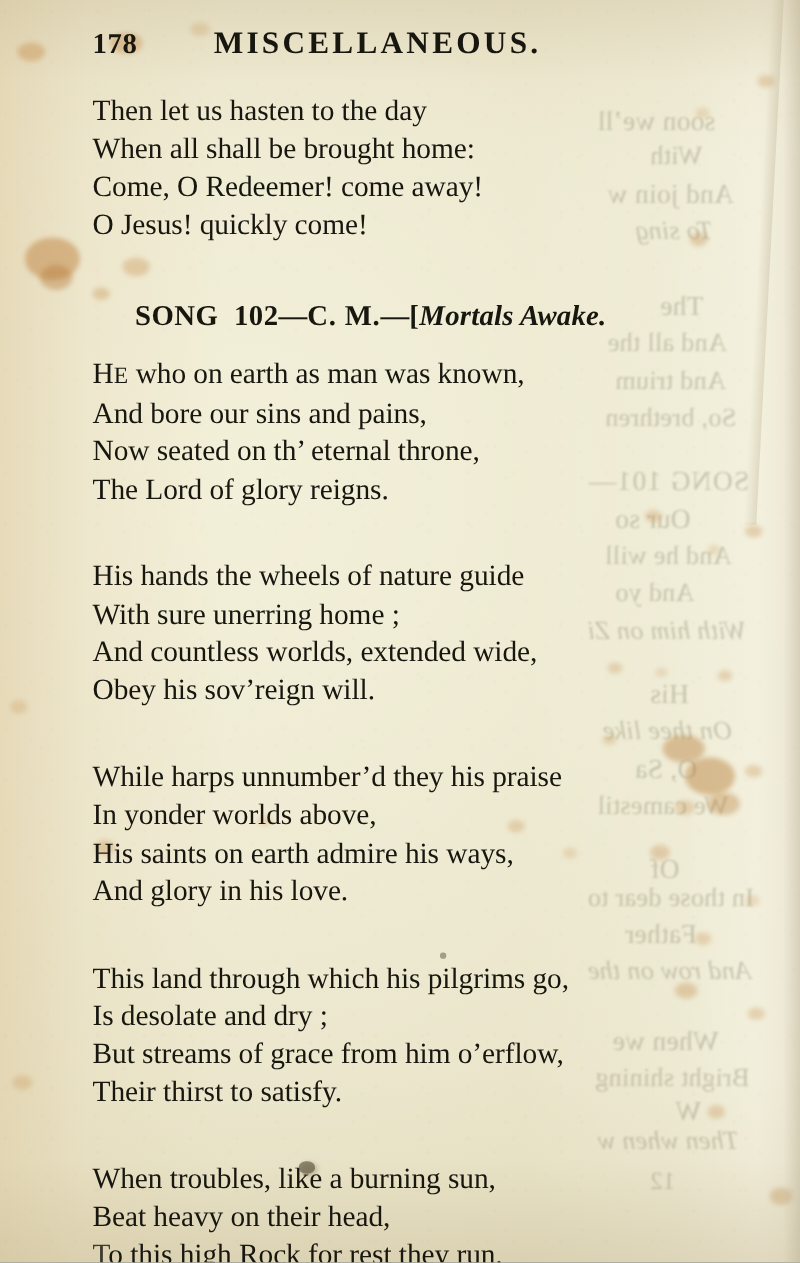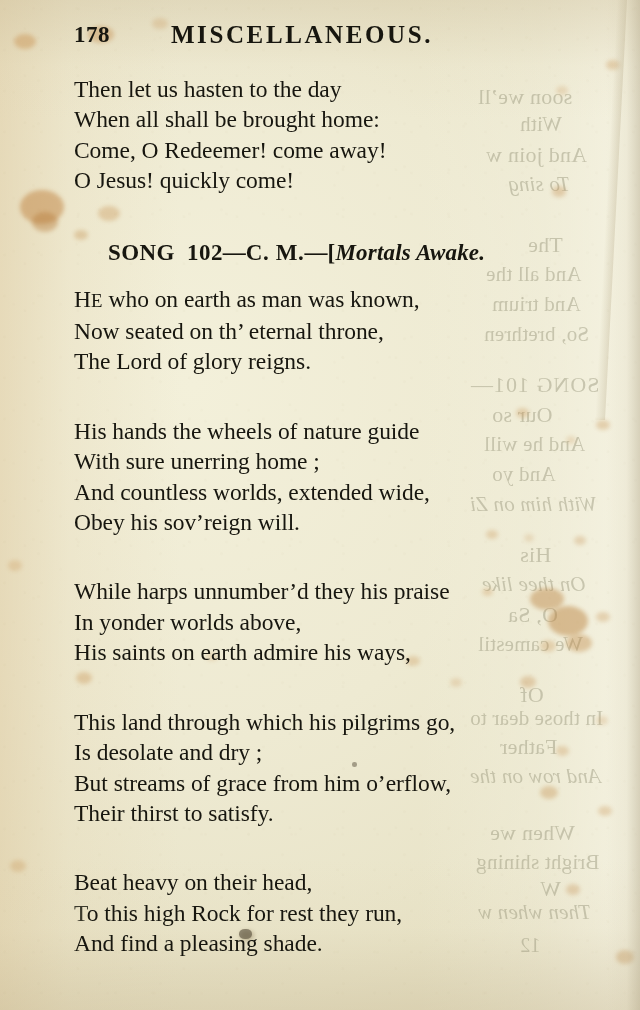--- a/index.html
+++ b/index.html
@@ -285,41 +285,44 @@
         </div>
 
       <div class="song-head">
         <span>SONG</span>&nbsp;
         <span>102</span><span class="dash">—</span><span class="tune">C. M.</span><span class="dash">—</span><span>[</span><span class="title-ital">Mortals Awake.</span>
       </div>
 
       <div id="hymn-stanzas">
           <div class="stanza">
             <div class="vline"><span class="cap-first">H</span><span class="sc">E</span> who on earth as man was known,</div>
+            <div class="vline indent">And bore our sins and pains,</div>
             <div class="vline">Now seated on th’ eternal throne,</div>
             <div class="vline indent">The Lord of glory reigns.</div>
           </div>
           <div class="stanza">
             <div class="vline">His hands the wheels of nature guide</div>
             <div class="vline indent">With sure unerring home ;</div>
             <div class="vline">And countless worlds, extended wide,</div>
             <div class="vline indent">Obey his sov’reign will.</div>
           </div>
           <div class="stanza">
             <div class="vline">While harps unnumber’d they his praise</div>
             <div class="vline indent">In yonder worlds above,</div>
             <div class="vline">His saints on earth admire his ways,</div>
+            <div class="vline indent">And glory in his love.</div>
           </div>
           <div class="stanza">
             <div class="vline">This land through which his pilgrims go,</div>
             <div class="vline indent">Is desolate and dry ;</div>
             <div class="vline">But streams of grace from him o’erflow,</div>
             <div class="vline indent">Their thirst to satisfy.</div>
           </div>
           <div class="stanza">
+            <div class="vline">When troubles, like a burning sun,</div>
             <div class="vline indent">Beat heavy on their head,</div>
             <div class="vline"><span class="faded">T</span>o this high Rock for rest they run,</div>
             <div class="vline indent">And find a pleasing shade.</div>
           </div>
         </div>
 
     </div>
 
     <div class="ink-speck" style="left:239px; top:929px; width:13px; height:10px;"></div>
     <div class="ink-speck" style="left:352px; top:762px; width:5px; height:5px; opacity:.5;"></div>

